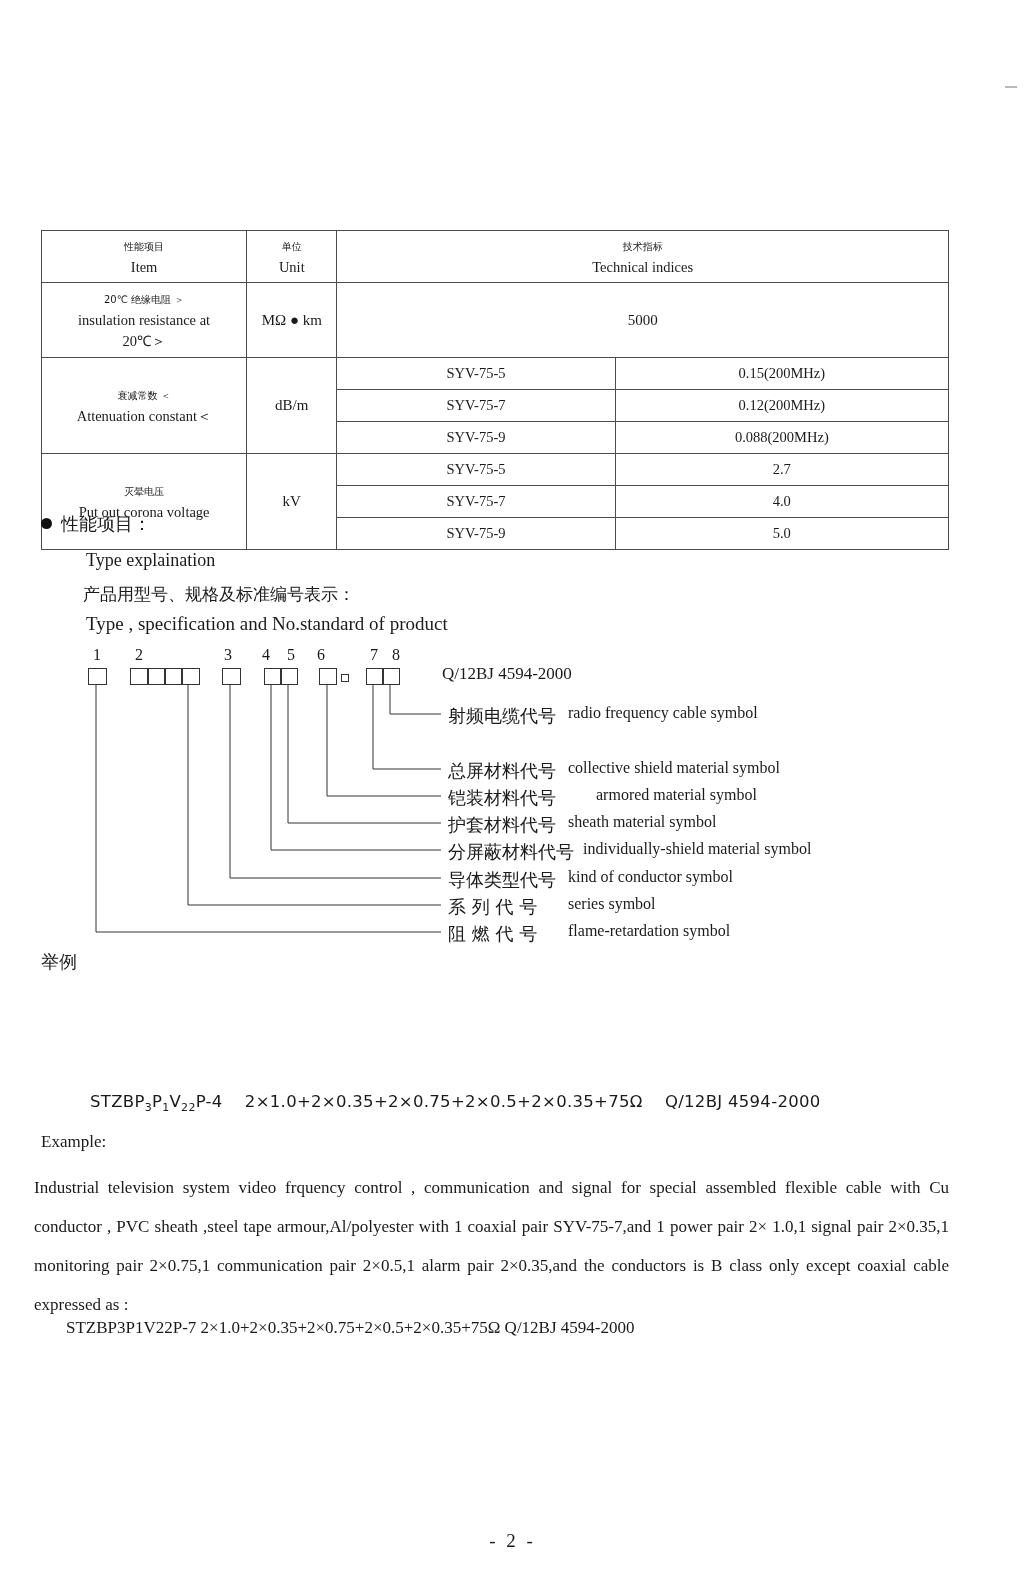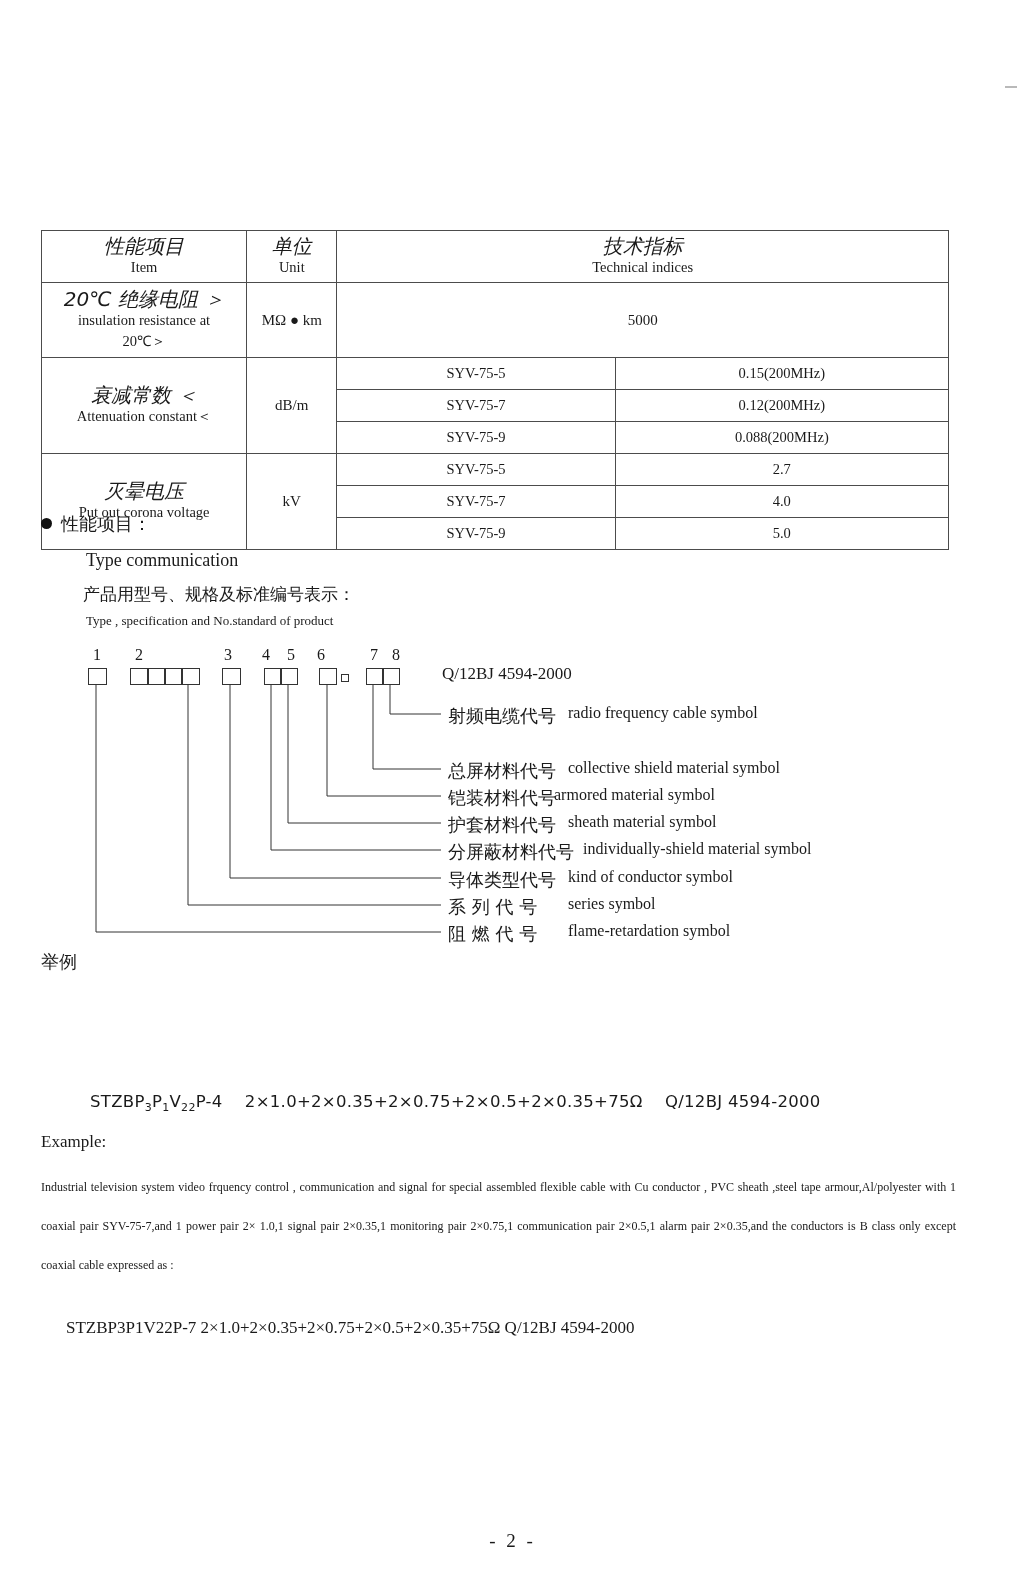--- a/index.html
+++ b/index.html
@@ -51,23 +51,22 @@
     vertical-align: middle;
     padding: 3px 2px;
   }
   .c-item { width: 205px; }
   .c-unit { width: 90px; }
   .c-mid  { width: 278px; }
   .c-val  { width: 333px; }
 
   .two-line-cn {
     font-family: "DejaVu Sans", sans-serif;
-    font-size: 20px;
+    font-size: 10px;
     line-height: 21px;
-    font-style: italic;
   }
   .two-line-en {
     font-family: "Liberation Serif", serif;
     font-size: 14.5px;
     line-height: 21px;
   }
   .cell-en { font-family: "Liberation Serif", serif; font-size: 15px; }
   .cell-sm { font-family: "Liberation Serif", serif; font-size: 14.5px; }
 
   .hdr-row td { height: 45px; }
@@ -100,21 +99,21 @@
     position: absolute;
     left: 83px;
     top: 583px;
     font-size: 17px;
     font-family: "DejaVu Sans", sans-serif;
   }
   .line-en1 {
     position: absolute;
     left: 86px;
     top: 613px;
-    font-size: 13px;
+    font-size: 19px;
   }
 
   
   .diagram {
     position: absolute;
     left: 0;
     top: 640px;
     width: 1025px;
     height: 315px;
   }
@@ -177,24 +176,24 @@
   sub { font-size: 11px; }
 
   .ex-en-title {
     position: absolute;
     left: 41px;
     top: 1132px;
     font-size: 17px;
   }
   .ex-en {
     position: absolute;
-    left: 41px;
+    left: 34px;
     top: 1168px;
     width: 915px;
-    font-size: 12px;
+    font-size: 17px;
     line-height: 39px;
     text-align: justify;
   }
   .formula-en {
     position: absolute;
     left: 66px;
     top: 1318px;
     font-size: 17px;
   }
 
@@ -293,21 +292,21 @@
           <td class="cell-sm">SYV-75-9</td>
           <td class="cell-sm">5.0</td>
         </tr>
       </tbody>
     </table>
   </div>
 
   <div class="bullet">
     <span class="dot"></span><span>性能项目：</span>
   </div>
-  <div class="type-exp">Type communication</div>
+  <div class="type-exp">Type explaination</div>
   <div class="line-cn1">产品用型号、规格及标准编号表示：</div>
   <div class="line-en1">Type , specification and  No.standard  of  product</div>
 
   <div class="diagram">
 
     <span class="num" style="left:93px;  top:6px;">1</span>
     <span class="num" style="left:135px; top:6px;">2</span>
     <span class="num" style="left:224px; top:6px;">3</span>
     <span class="num" style="left:262px; top:6px;">4</span>
     <span class="num" style="left:287px; top:6px;">5</span>
@@ -351,21 +350,21 @@
       </g>
     </svg>
 
     <span class="lbl-cn" style="left:448px; top:64px;">射频电缆代号</span>
     <span class="lbl-en" style="left:568px; top:64px;">radio  frequency cable symbol</span>
 
     <span class="lbl-cn" style="left:448px; top:119px;">总屏材料代号</span>
     <span class="lbl-en" style="left:568px; top:119px;">collective shield material symbol</span>
 
     <span class="lbl-cn" style="left:448px; top:146px;">铠装材料代号</span>
-    <span class="lbl-en" style="left:554px; top:146px;">armored material symbol</span>
+    <span class="lbl-en" style="left:596px; top:146px;">armored material symbol</span>
 
     <span class="lbl-cn" style="left:448px; top:173px;">护套材料代号</span>
     <span class="lbl-en" style="left:568px; top:173px;">sheath material symbol</span>
 
     <span class="lbl-cn" style="left:448px; top:200px;">分屏蔽材料代号</span>
     <span class="lbl-en" style="left:583px; top:200px;">individually-shield material symbol</span>
 
     <span class="lbl-cn" style="left:448px; top:228px;">导体类型代号</span>
     <span class="lbl-en" style="left:568px; top:228px;">kind of conductor symbol</span>
 

